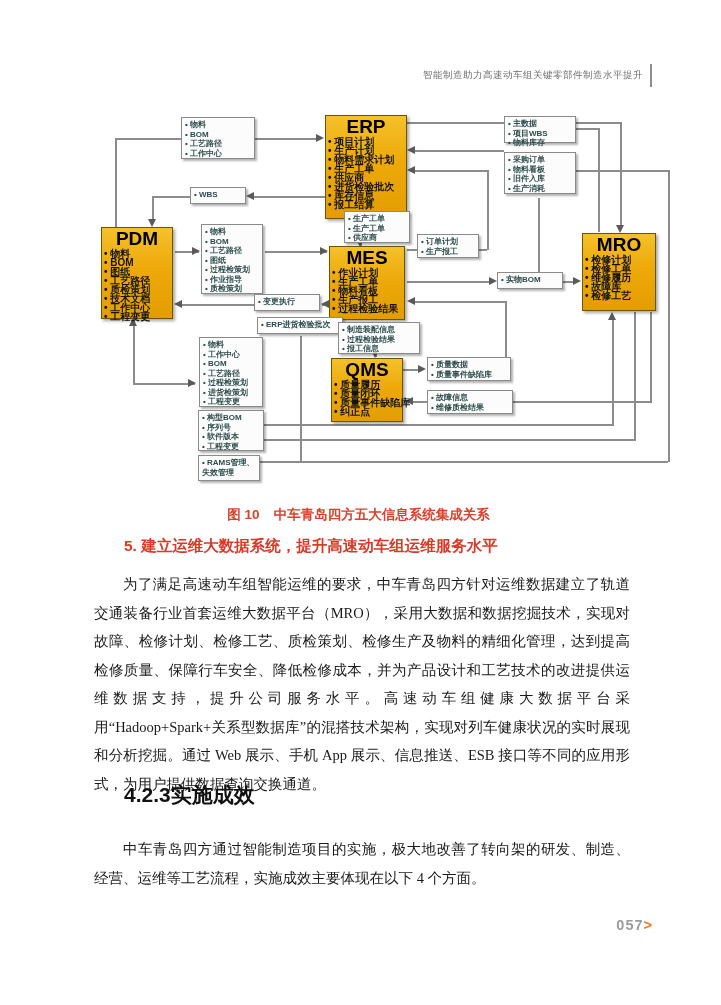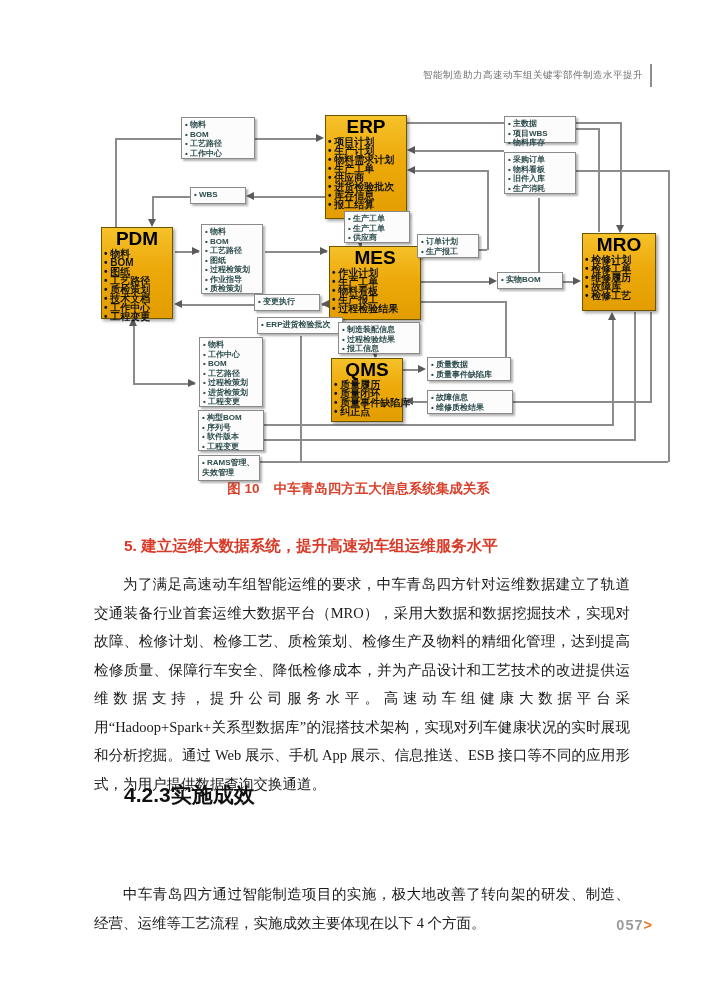--- a/index.html
+++ b/index.html
@@ -21,30 +21,30 @@
   .gold{position:absolute;z-index:2;background:linear-gradient(180deg,#f5c12a 0%,#eda90a 45%,#e39d00 100%);
         border:1px solid #6b5600;box-shadow:2px 2px 3px rgba(0,0,0,.35);padding:1px 2px;box-sizing:border-box;}
   .gold .ttl{font-weight:bold;font-size:19px;line-height:20px;text-align:center;color:#000;}
   .gold .it{font-size:10px;line-height:9px;font-weight:bold;color:#141414;white-space:nowrap;}
   
   .wbox{position:absolute;z-index:2;background:#fcfcfc;border:1px solid #8a8a8a;
         box-shadow:1.5px 1.5px 2px rgba(0,0,0,.3);padding:2px 3px;box-sizing:border-box;}
   .wbox .it{font-size:8px;line-height:9.5px;font-weight:bold;color:#2e4d4d;white-space:nowrap;}
   .wbox.wrap .it{white-space:normal;}
   
-  .caption{position:absolute;top:480px;left:0;width:717px;text-align:center;
+  .caption{position:absolute;top:506px;left:0;width:717px;text-align:center;
            font-size:13.5px;color:#d9422c;font-weight:bold;}
   .caption .lbl{margin-right:14px;}
   
   .h5red{position:absolute;top:536px;left:124px;font-size:15.5px;font-weight:bold;color:#d93a28;}
   
   .para{position:absolute;left:94px;width:536px;font-family:"Liberation Serif",serif;
         font-size:14.5px;line-height:28.5px;color:#1a1a1a;text-align:justify;text-indent:2em;}
   .p1{top:570px;}
-  .p2{top:880px;}
+  .p2{top:835px;}
   
   .h423{position:absolute;top:781px;left:124px;font-size:21px;font-weight:bold;color:#111;}
   .h423 .num{}
   
   .foot{position:absolute;top:917px;left:0;width:652px;text-align:right;font-size:14.5px;font-weight:bold;}
   .foot .num{color:#9b9b9b;letter-spacing:1px;}
   .foot .arw{color:#e87722;}
 </style>
 </head>
 <body>
@@ -139,21 +139,21 @@
         <div class="it">• 项目计划</div>
         <div class="it">• 生产计划</div>
         <div class="it">• 物料需求计划</div>
         <div class="it">• 生产工单</div>
         <div class="it">• 供应商</div>
         <div class="it">• 进货检验批次</div>
         <div class="it">• 库存信息</div>
         <div class="it">• 报工结算</div>
       </div>
   </div>
-  <div class="gold" style="left:329px;top:246px;width:92px;height:74px">
+  <div class="gold" style="left:329px;top:246px;width:76px;height:74px">
     <div class="ttl">MES</div>
     <div>
         <div class="it">• 作业计划</div>
         <div class="it">• 生产工单</div>
         <div class="it">• 物料看板</div>
         <div class="it">• 生产报工</div>
         <div class="it">• 过程检验结果</div>
       </div>
   </div>
   <div class="gold" style="left:331px;top:358px;width:72px;height:64px">

